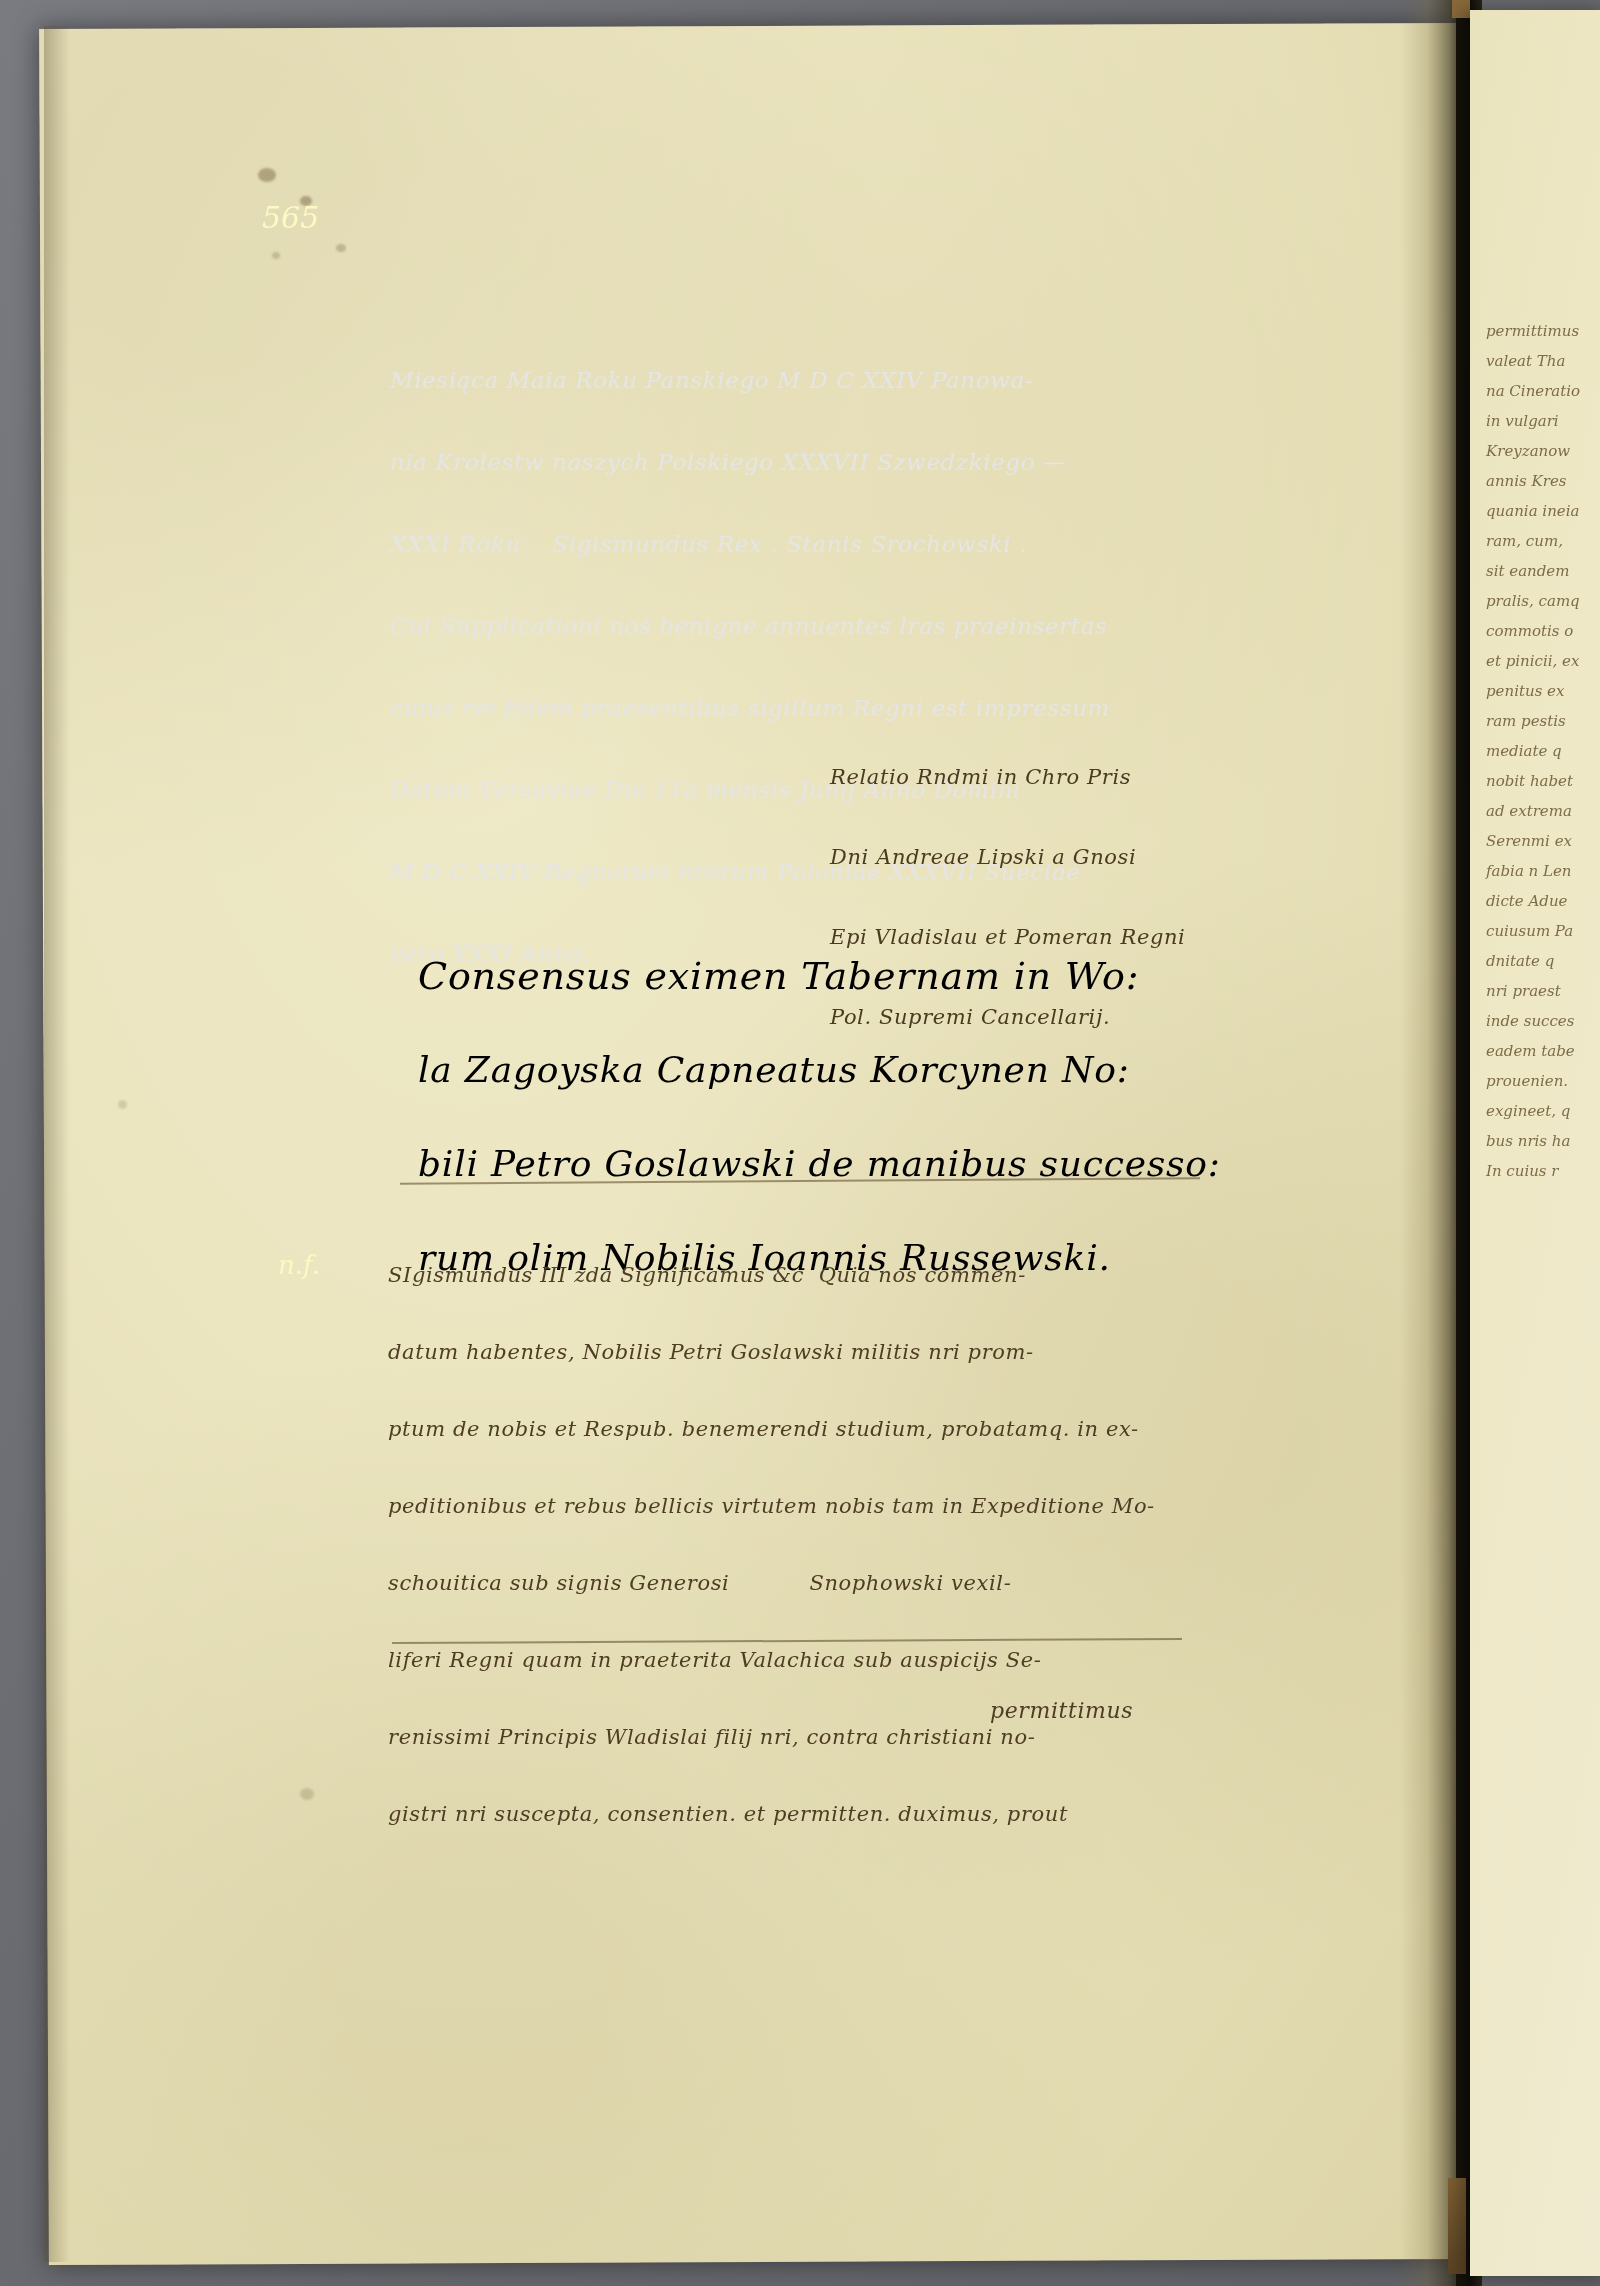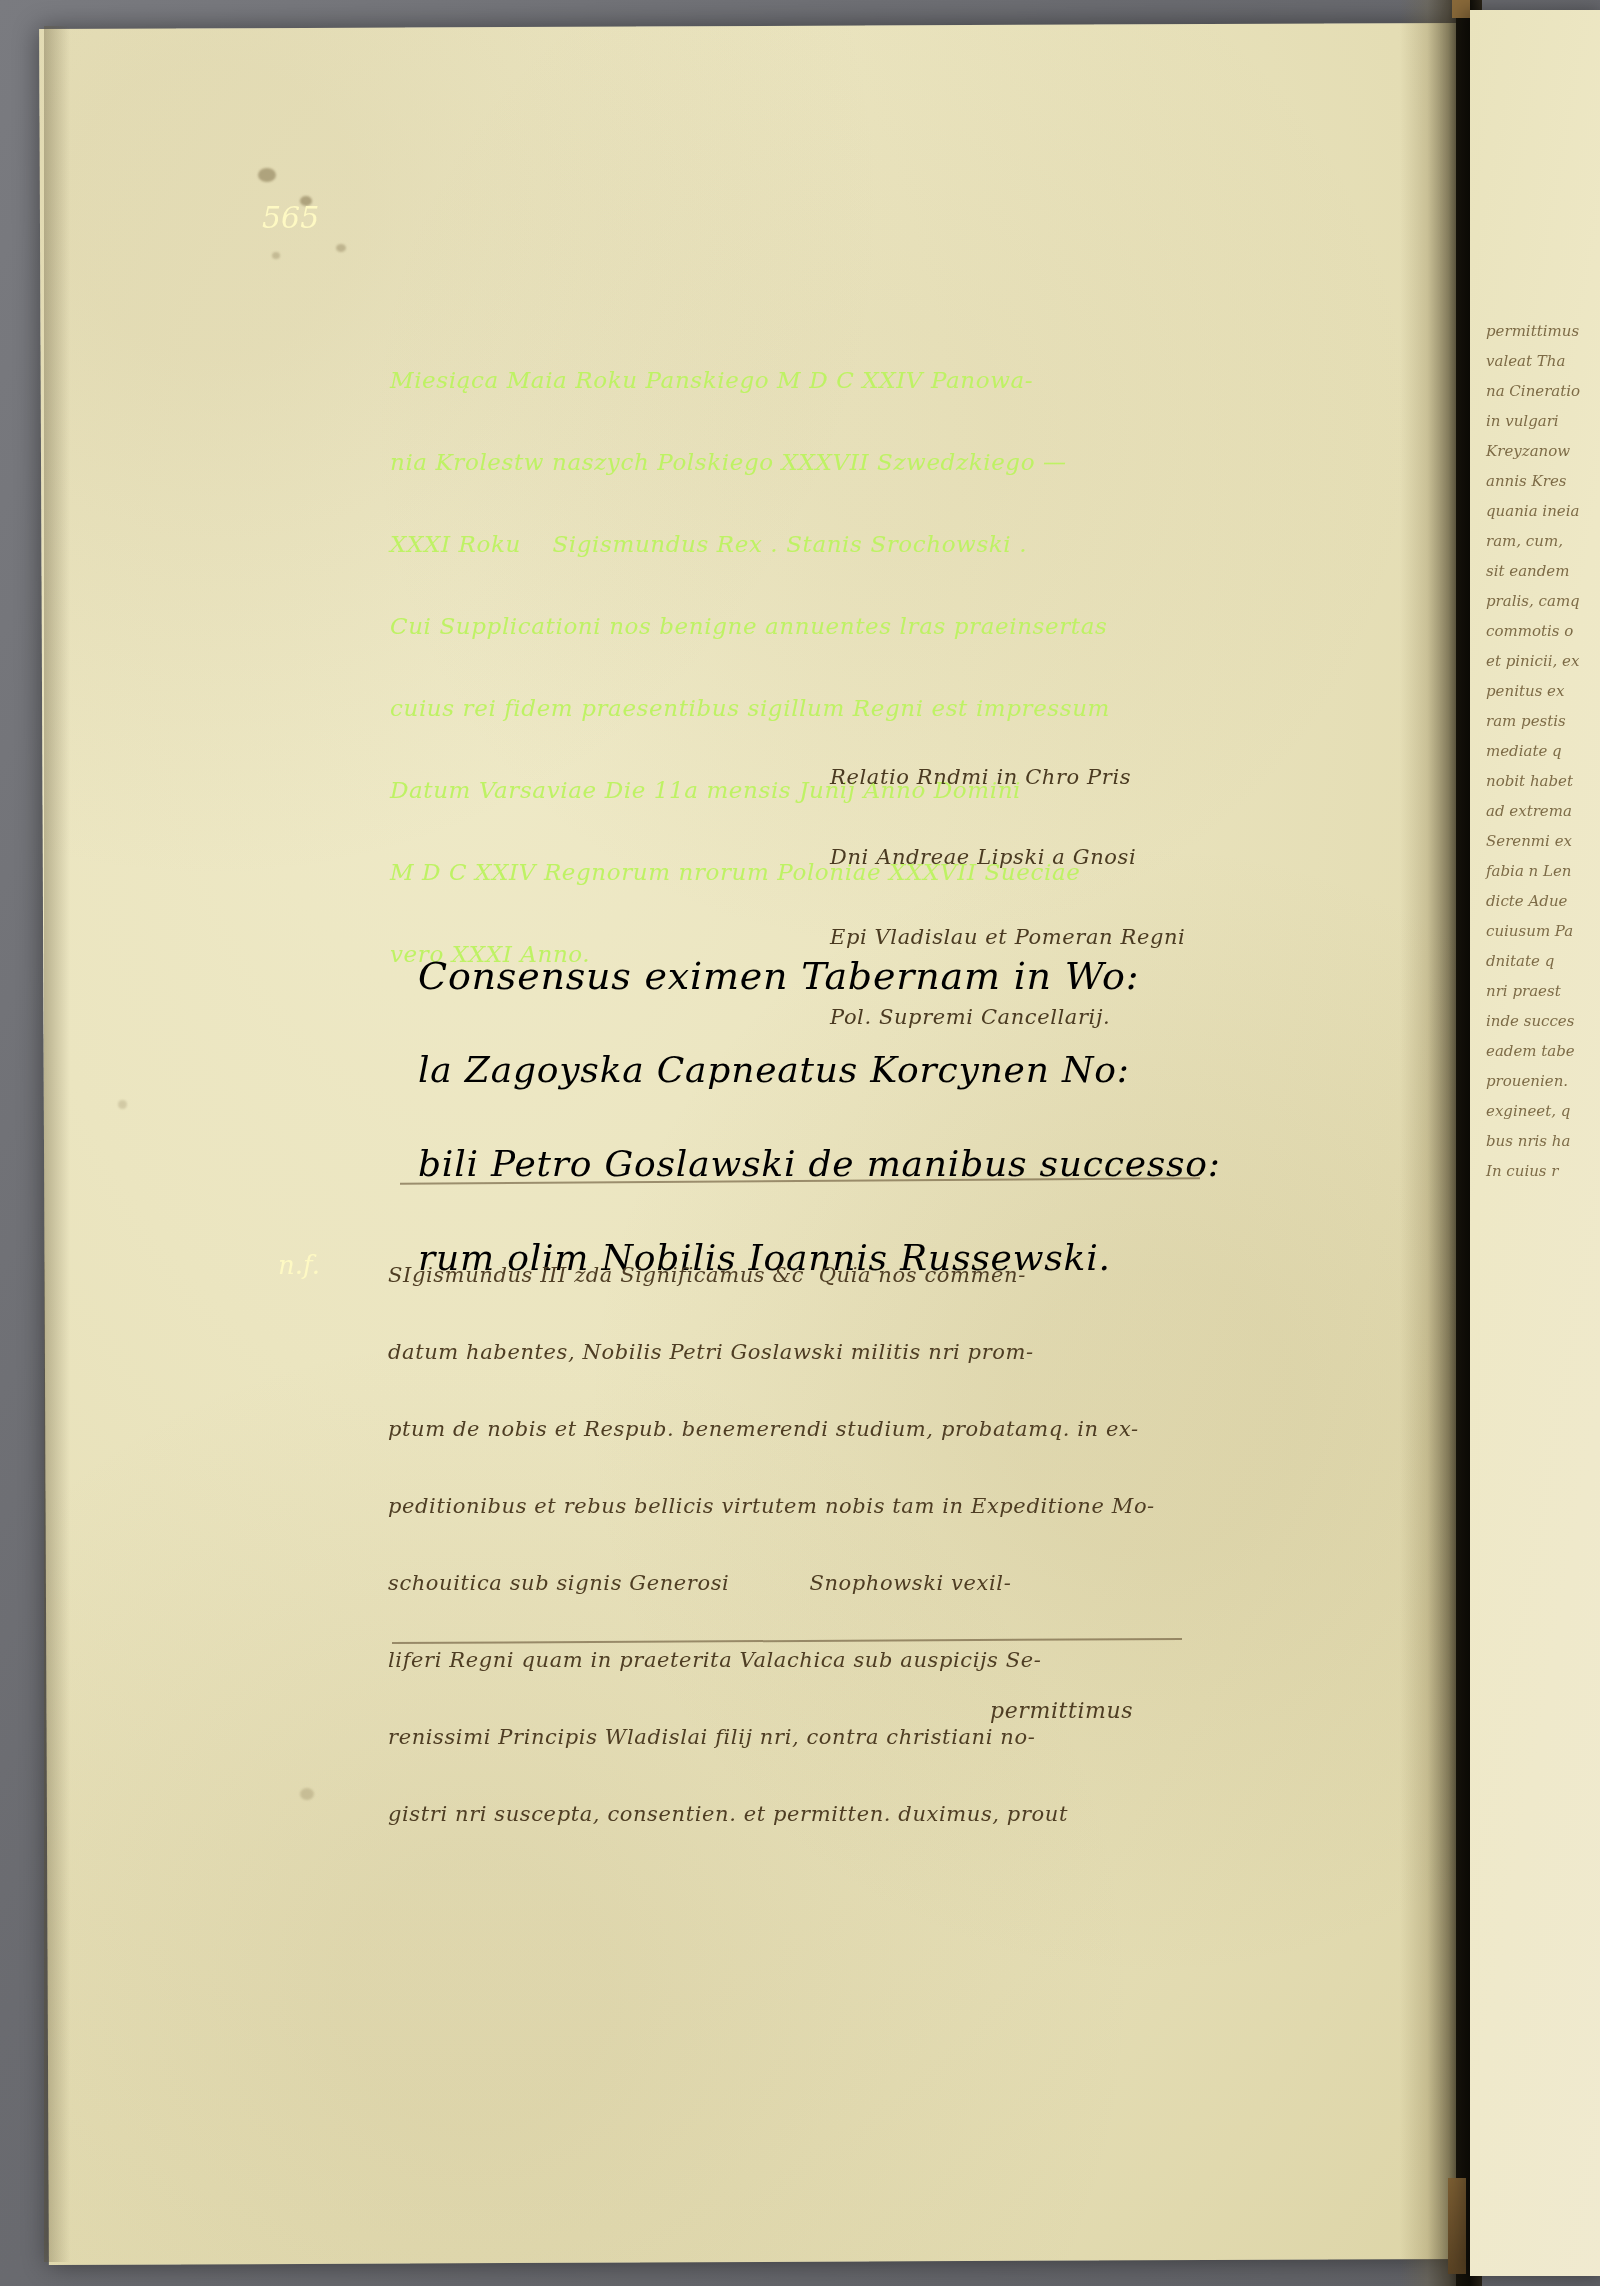--- a/index.html
+++ b/index.html
@@ -119,21 +119,21 @@
     pointer-events: none;
   }
 
   .block { position: absolute; }
 
   
   #para-top { left: 390px; top: 320px; width: 850px; }
   #para-top .line {
     font-size: 23px;
     line-height: 44px;
-    color: #bef264;
+    color: #e5e5e5;
   }
 
   
   #relatio { left: 830px; top: 718px; width: 420px; }
   #relatio .line {
     font-size: 21px;
     line-height: 42px;
     color: #4a3a21;
   }
 

